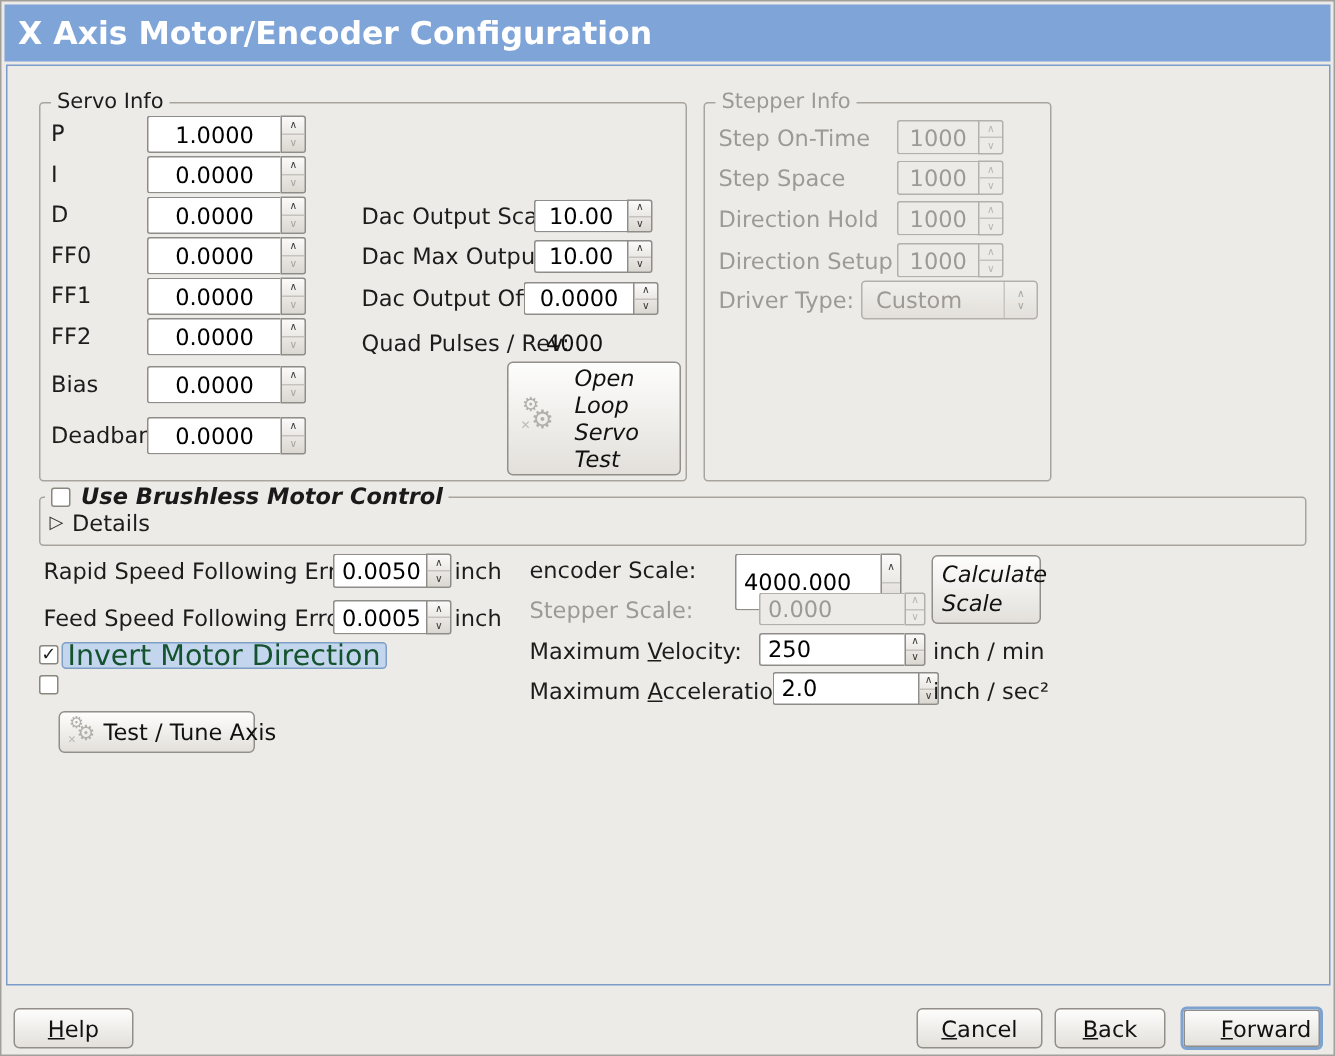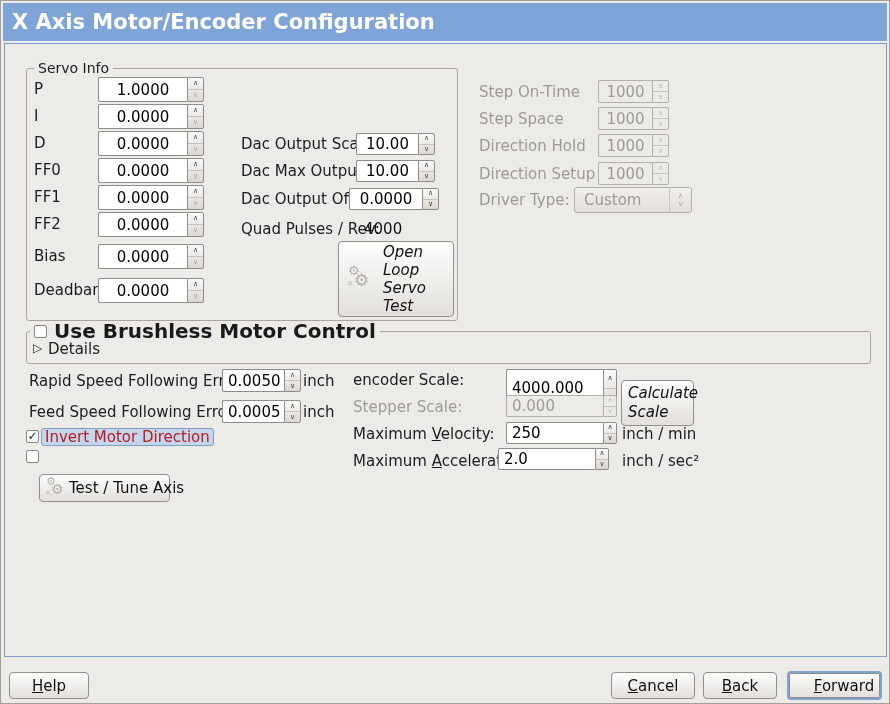--- a/index.html
+++ b/index.html
@@ -58,21 +58,21 @@
   .multiline{white-space:pre-line;text-align:left;line-height:19px;font-style:italic;}
 
   .cb{
     position:absolute;width:13px;height:13px;box-sizing:border-box;background:#fff;
     border:1px solid #8A877F;border-radius:2px;font-size:12px;line-height:11px;
     text-align:center;color:#23211E;
   }
   .hl{
     position:absolute;background:var(--highlight_bg,#C3D6EE);
     border:1px solid var(--highlight_border,#7E9FC6);border-radius:3px;
-    font-size:15px;line-height:16px;padding:0 3px;white-space:nowrap;color:#b91c1c;text-align:right;
+    font-size:19px;line-height:16px;padding:0 3px;white-space:nowrap;color:#14532d;text-align:right;
   }
   .combo{
     position:absolute;display:flex;align-items:center;box-sizing:border-box;
     background:linear-gradient(#F1EFED,#E3E0DB);border:1px solid #B3B0AB;
     border-radius:3px;color:#9D9A95;font-size:15px;
   }
   .combo .ctext{padding-left:9px;flex:1;}
   .combo .sep{width:1px;align-self:stretch;background:#C8C5C0;}
   .combo .arrows{width:21px;display:flex;flex-direction:column;align-items:center;
     font-size:7px;line-height:8px;color:#A8A5A0;}
@@ -197,20 +197,23 @@
         <span class="g1">⚙</span>
         <span class="g2">⚙</span>
         <span class="gx">✕</span>
       </span>
     <span class="multiline" style="margin-left:10px;font-size:15px;line-height:18px;">Open
 Loop
 Servo
 Test</span>
   </div>
 
+  <div class="frame" style="left:468px;top:67px;width:230px;height:251px;">
+    <span class="flabel" style="color:#9D9A95;">Stepper Info</span>
+  </div>
 
   <span class="lbl dis" style="left:478px;top:83px;">Step On-Time</span>
   <span class="lbl dis" style="left:478px;top:110px;">Step Space</span>
   <span class="lbl dis" style="left:478px;top:137px;">Direction Hold</span>
   <span class="lbl dis" style="left:478px;top:165px;">Direction Setup</span>
 
   <div class="entry dis" style="left:597px;top:79px;width:71px;height:23px;">
     <div class="field center">1000</div>
     <div class="spin">
         <span class="up">∧</span>
@@ -245,21 +248,21 @@
     <span class="sep"></span>
     <span class="arrows">
         <span>∧</span>
         <span>∨</span>
       </span>
   </div>
 
   <div class="frame" style="left:25px;top:330px;width:843px;height:31px;">
     <div style="position:absolute;top:-8px;left:3px;background:var(--window_bg,#EDEBE8);padding:0 4px;display:flex;align-items:center;gap:7px;">
       <span class="cb" style="position:relative;"></span>
-      <span class="bold" style="font-size:20px;line-height:15px;white-space:nowrap;">Use Brushless Motor Control</span>
+      <span class="bold" style="font-size:15px;line-height:15px;white-space:nowrap;font-style:italic;">Use Brushless Motor Control</span>
     </div>
     <span class="tri" style="left:6px;top:10px;">▷</span>
     <span class="lbl" style="left:21px;top:9px;">Details</span>
   </div>
 
   <span class="lbl" style="left:28px;top:372px;">Rapid Speed Following Error:</span>
   <div class="entry" style="left:221px;top:368px;width:79px;height:23px;">
     <div class="field">0.0050</div>
     <div class="spin">
         <span class="up">∧</span>
@@ -286,29 +289,29 @@
   <div class="btn" style="left:38px;top:473px;width:131px;height:28px;justify-content:flex-start;padding-left:5px;">
     <span class="gears" style="width:22px;height:22px;">
         <span class="g1" style="font-size:11px;top:-2px;">⚙</span>
         <span class="g2" style="font-size:14px;left:6px;top:4px;">⚙</span>
         <span class="gx" style="font-size:7px;top:12px;">✕</span>
       </span>
     <span style="margin-left:2px;white-space:nowrap;">Test / Tune Axis</span>
   </div>
 
   <span class="lbl" style="left:352px;top:371px;">encoder Scale:</span>
-  <div class="entry" style="left:505px;top:368px;width:111px;height:38px;">
+  <div class="entry" style="left:489px;top:368px;width:111px;height:38px;">
     <div class="field">4000.000</div>
     <div class="spin" style="width:14px;">
         <span class="up">∧</span>
         <span class="dn">∨</span>
       </div>
   </div>
 
-  <div class="btn multiline" style="left:620px;top:369px;width:73px;height:46px;justify-content:flex-start;padding-left:6px;line-height:19px;margin-top:10px;">
+  <div class="btn multiline" style="left:620px;top:369px;width:73px;height:46px;justify-content:flex-start;padding-left:6px;line-height:19px;">
     <span class="multiline">Calculate
 Scale</span>
   </div>
 
   <span class="lbl dis" style="left:352px;top:398px;">Stepper Scale:</span>
   <div class="entry dis" style="left:505px;top:394px;width:111px;height:22px;">
     <div class="field">0.000</div>
     <div class="spin" style="width:14px;">
         <span class="up">∧</span>
         <span class="dn">∨</span>
@@ -319,21 +322,21 @@
   <div class="entry" style="left:505px;top:421px;width:111px;height:22px;">
     <div class="field">250</div>
     <div class="spin" style="width:14px;">
         <span class="up">∧</span>
         <span class="dn">∨</span>
       </div>
   </div>
   <span class="lbl" style="left:621px;top:425px;">inch / min</span>
 
   <span class="lbl" style="left:352px;top:452px;"><span>Maximum </span><span class="u">A</span><span>cceleration:</span></span>
-  <div class="entry" style="left:497px;top:447px;width:111px;height:22px;">
+  <div class="entry" style="left:514px;top:447px;width:111px;height:22px;">
     <div class="field">2.0</div>
     <div class="spin" style="width:14px;">
         <span class="up">∧</span>
         <span class="dn">∨</span>
       </div>
   </div>
   <span class="lbl" style="left:621px;top:452px;">inch / sec²</span>
 
   <div class="btn" style="left:8px;top:671px;width:80px;height:27px;">
     <span><span></span><span class="u">H</span><span>elp</span></span>

